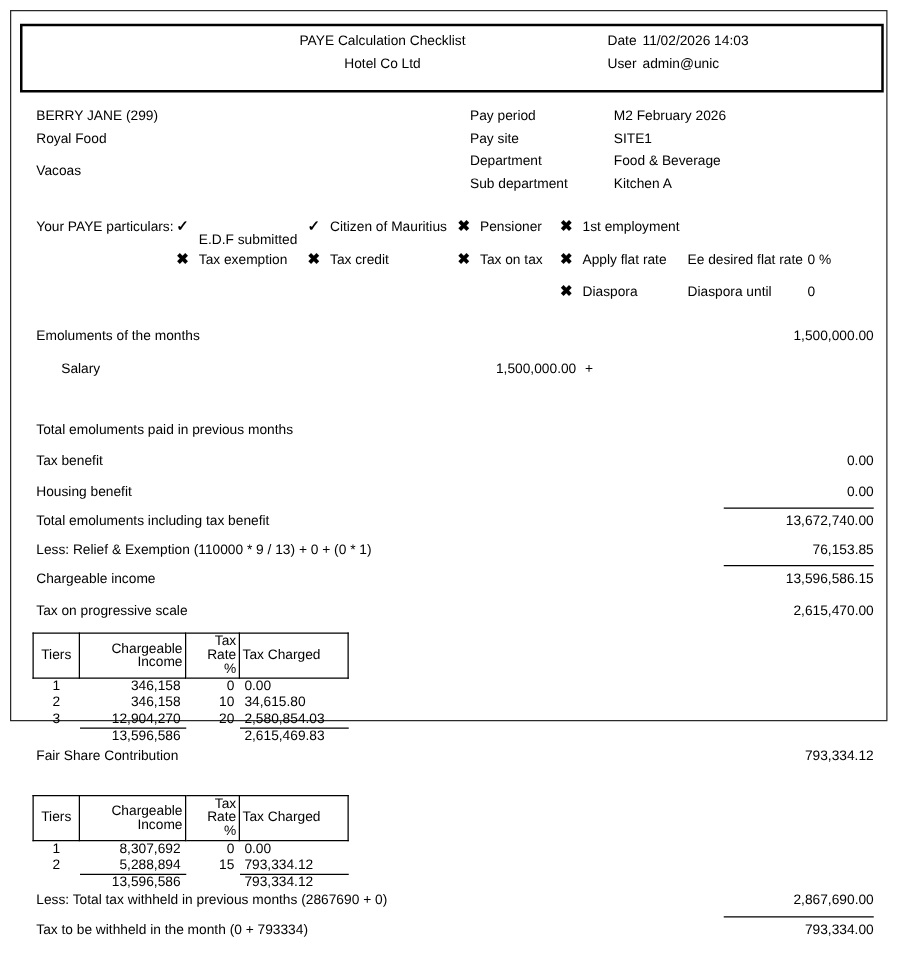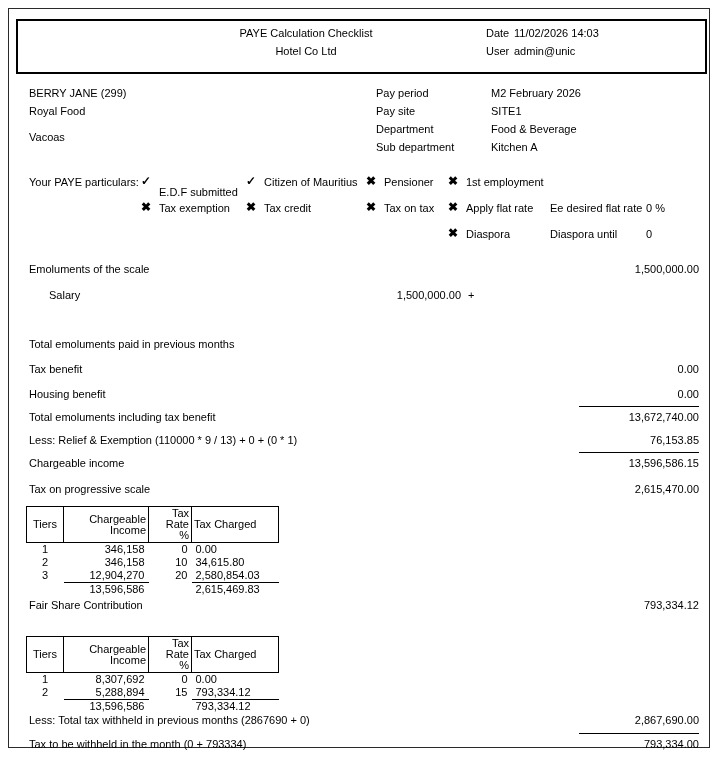--- a/index.html
+++ b/index.html
@@ -1,17 +1,17 @@
 <!DOCTYPE html>
 <html><head>
 <meta charset="utf-8">
 <style>
   html,body { margin:0; padding:0; background:#fff; }
   body { width:720px; height:770px; position:relative; font-family:"Liberation Sans",sans-serif; color:#000; }
-  .page { position:absolute; left:8px; top:8px; width:702px; height:740px; border:1px solid #2a2a2a; box-sizing:border-box; font-size:11px; }
+  .page { position:absolute; left:8px; top:8px; width:702px; height:569px; border:1px solid #2a2a2a; box-sizing:border-box; font-size:11px; }
   .abs { position:absolute; white-space:nowrap; }
   .header-box { position:absolute; left:7px; top:10px; width:691px; height:55px; border:2px solid #000; box-sizing:border-box; }
   .hb-title { position:absolute; left:138px; width:300px; text-align:center; top:6px; }
   .hb-company { position:absolute; left:138px; width:300px; text-align:center; top:24px; }
   .hb-lbl { position:absolute; left:468px; }
   .hb-val { position:absolute; left:496px; }
   .lbl { position:absolute; left:20px; white-space:nowrap; }
   .amt { position:absolute; left:500px; width:190px; text-align:right; white-space:nowrap; }
   .mid-amt { position:absolute; left:262px; width:190px; text-align:right; white-space:nowrap; }
   .rule { position:absolute; left:570px; width:120px; height:0; border-top:1px solid #000; }
@@ -74,21 +74,21 @@
   <span class="pi" style="left:439px;top:192px">✖</span>
   <span class="pt" style="left:457px;top:193px">Apply flat rate</span>
   <span class="pt" style="left:541px;top:193px">Ee desired flat rate</span>
   <span class="pt" style="left:637px;top:193px">0 %</span>
 
   <span class="pi" style="left:439px;top:218px">✖</span>
   <span class="pt" style="left:457px;top:219px">Diaspora</span>
   <span class="pt" style="left:541px;top:219px">Diaspora until</span>
   <span class="pt" style="left:637px;top:219px">0</span>
 
-  <span class="lbl" style="top:254px">Emoluments of the scale</span>
+  <span class="lbl" style="top:254px">Emoluments of the months</span>
   <span class="amt" style="top:254px">1,500,000.00</span>
 
   <span class="lbl" style="left:40px;top:280px">Salary</span>
   <span class="mid-amt" style="top:280px">1,500,000.00</span>
   <span class="abs" style="left:459px;top:280px">+</span>
 
   <span class="lbl" style="top:329px">Total emoluments paid in previous months</span>
 
   <span class="lbl" style="top:354px">Tax benefit</span>
   <span class="amt" style="top:354px">0.00</span>

